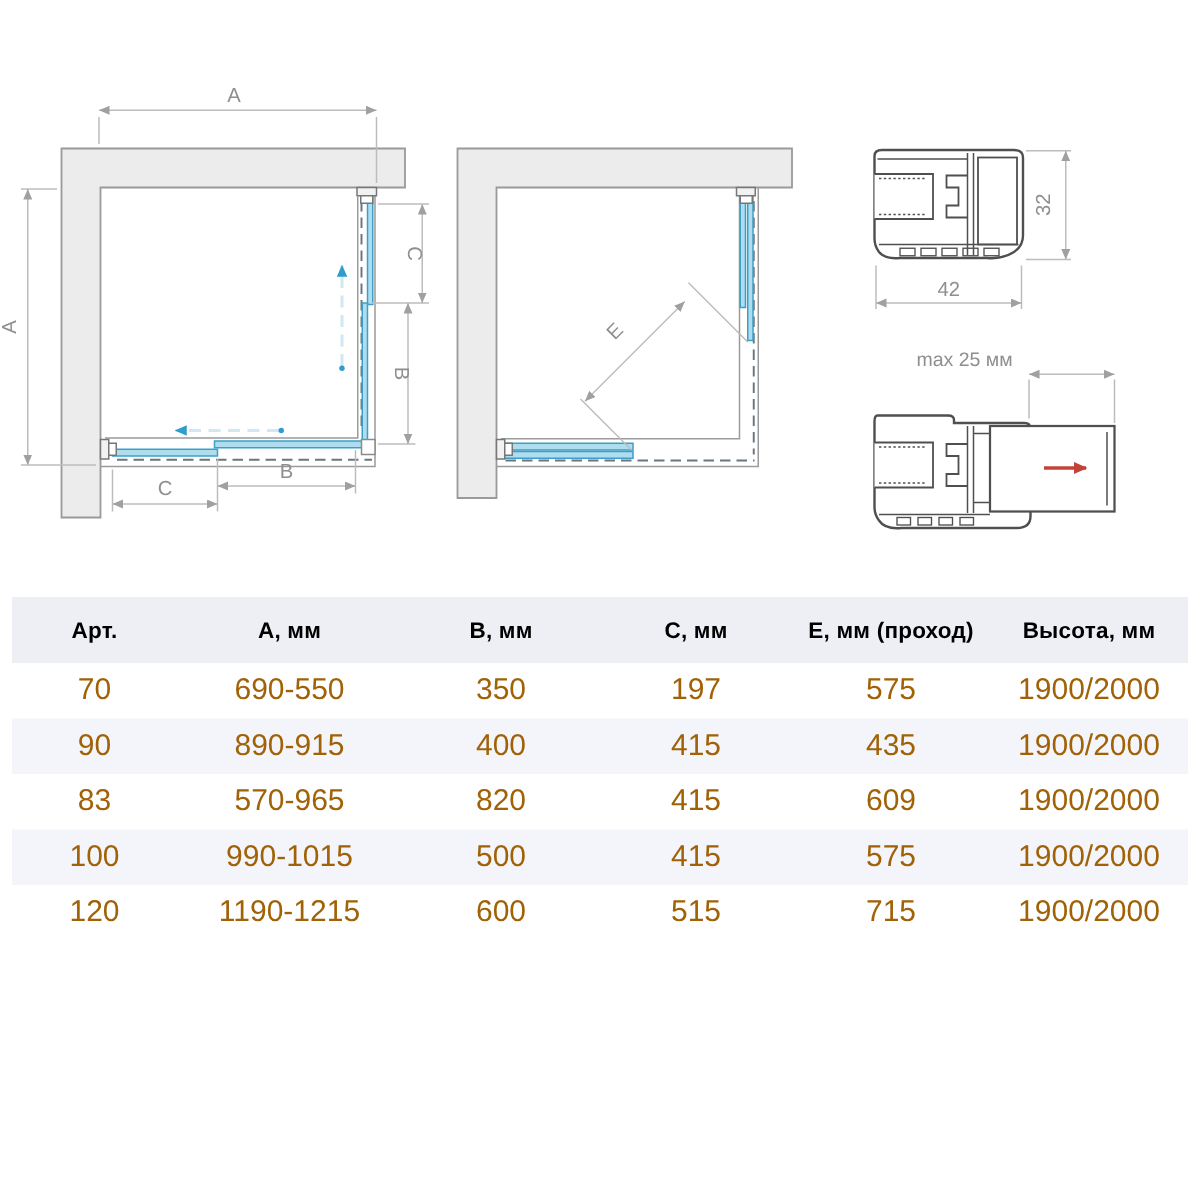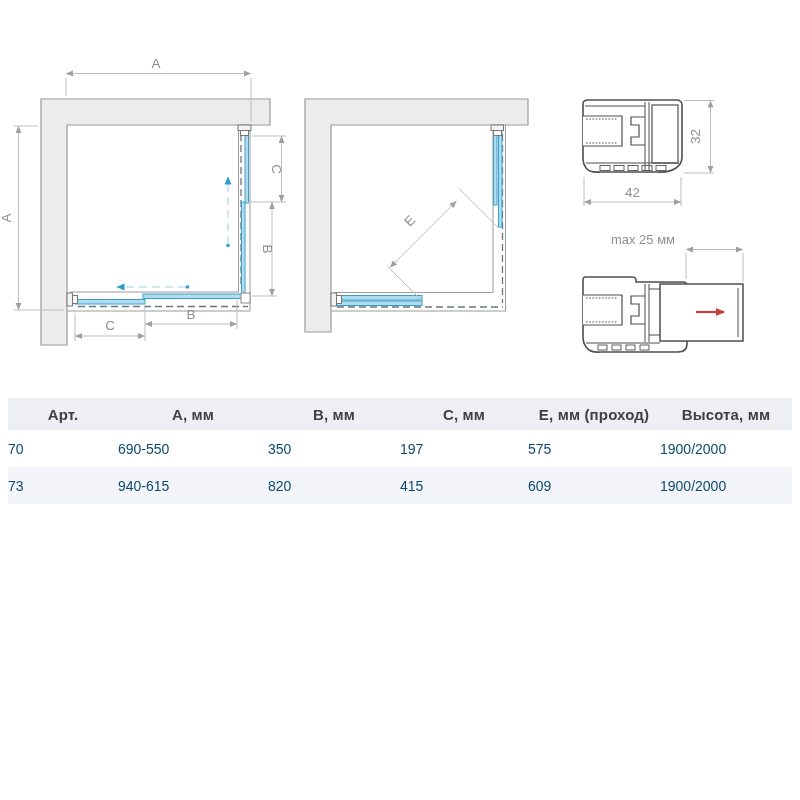--- a/index.html
+++ b/index.html
@@ -4,22 +4,22 @@
 <style>
   html,body{margin:0;padding:0;background:#fff;}
   body{width:800px;height:800px;font-family:"Liberation Sans",sans-serif;}
   .sheet{position:relative;width:800px;height:800px;background:#fff;overflow:hidden;}
   .drawings{position:absolute;left:0;top:0;}
 
   .dim-label{font-size:13.5px;fill:#8f8f8f;}
   .dim-label-sm{font-size:13px;fill:#8f8f8f;}
 
   .spec-table{position:absolute;left:8px;top:398px;width:784px;border-collapse:collapse;table-layout:fixed;}
-  .spec-table th{background:#edeff5;height:32px;padding:0;font-size:15px;font-weight:700;color:#404040;text-align:center;letter-spacing:.01em;}
-  .spec-table td{height:37px;padding:0;font-size:14px;color:#0c4a6e;text-align:left;}
+  .spec-table th{background:#edeff5;height:44px;padding:0;font-size:15px;font-weight:700;color:#000000;text-align:center;letter-spacing:.01em;}
+  .spec-table td{height:37px;padding:0;font-size:20px;color:#a16207;text-align:center;}
   .spec-table tbody tr:nth-child(even){background:#f3f5fb;}
 </style>
 </head>
 <body>
 
 <div class="sheet">
 
   <svg class="drawings" width="800" height="396" viewBox="0 0 800 396" xmlns="http://www.w3.org/2000/svg">
     <defs>
       <marker id="da" markerUnits="userSpaceOnUse" markerWidth="9" markerHeight="8" refX="7" refY="3" orient="auto-start-reverse">
@@ -218,22 +218,46 @@
     <tbody>
       <tr>
         <td>70</td>
         <td>690-550</td>
         <td>350</td>
         <td>197</td>
         <td>575</td>
         <td>1900/2000</td>
       </tr>
       <tr>
-        <td>73</td>
-        <td>940-615</td>
+        <td>90</td>
+        <td>890-915</td>
+        <td>400</td>
+        <td>415</td>
+        <td>435</td>
+        <td>1900/2000</td>
+      </tr>
+      <tr>
+        <td>83</td>
+        <td>570-965</td>
         <td>820</td>
         <td>415</td>
         <td>609</td>
         <td>1900/2000</td>
       </tr>
+      <tr>
+        <td>100</td>
+        <td>990-1015</td>
+        <td>500</td>
+        <td>415</td>
+        <td>575</td>
+        <td>1900/2000</td>
+      </tr>
+      <tr>
+        <td>120</td>
+        <td>1190-1215</td>
+        <td>600</td>
+        <td>515</td>
+        <td>715</td>
+        <td>1900/2000</td>
+      </tr>
     </tbody>
   </table>
 </div>
 
 </body></html>

